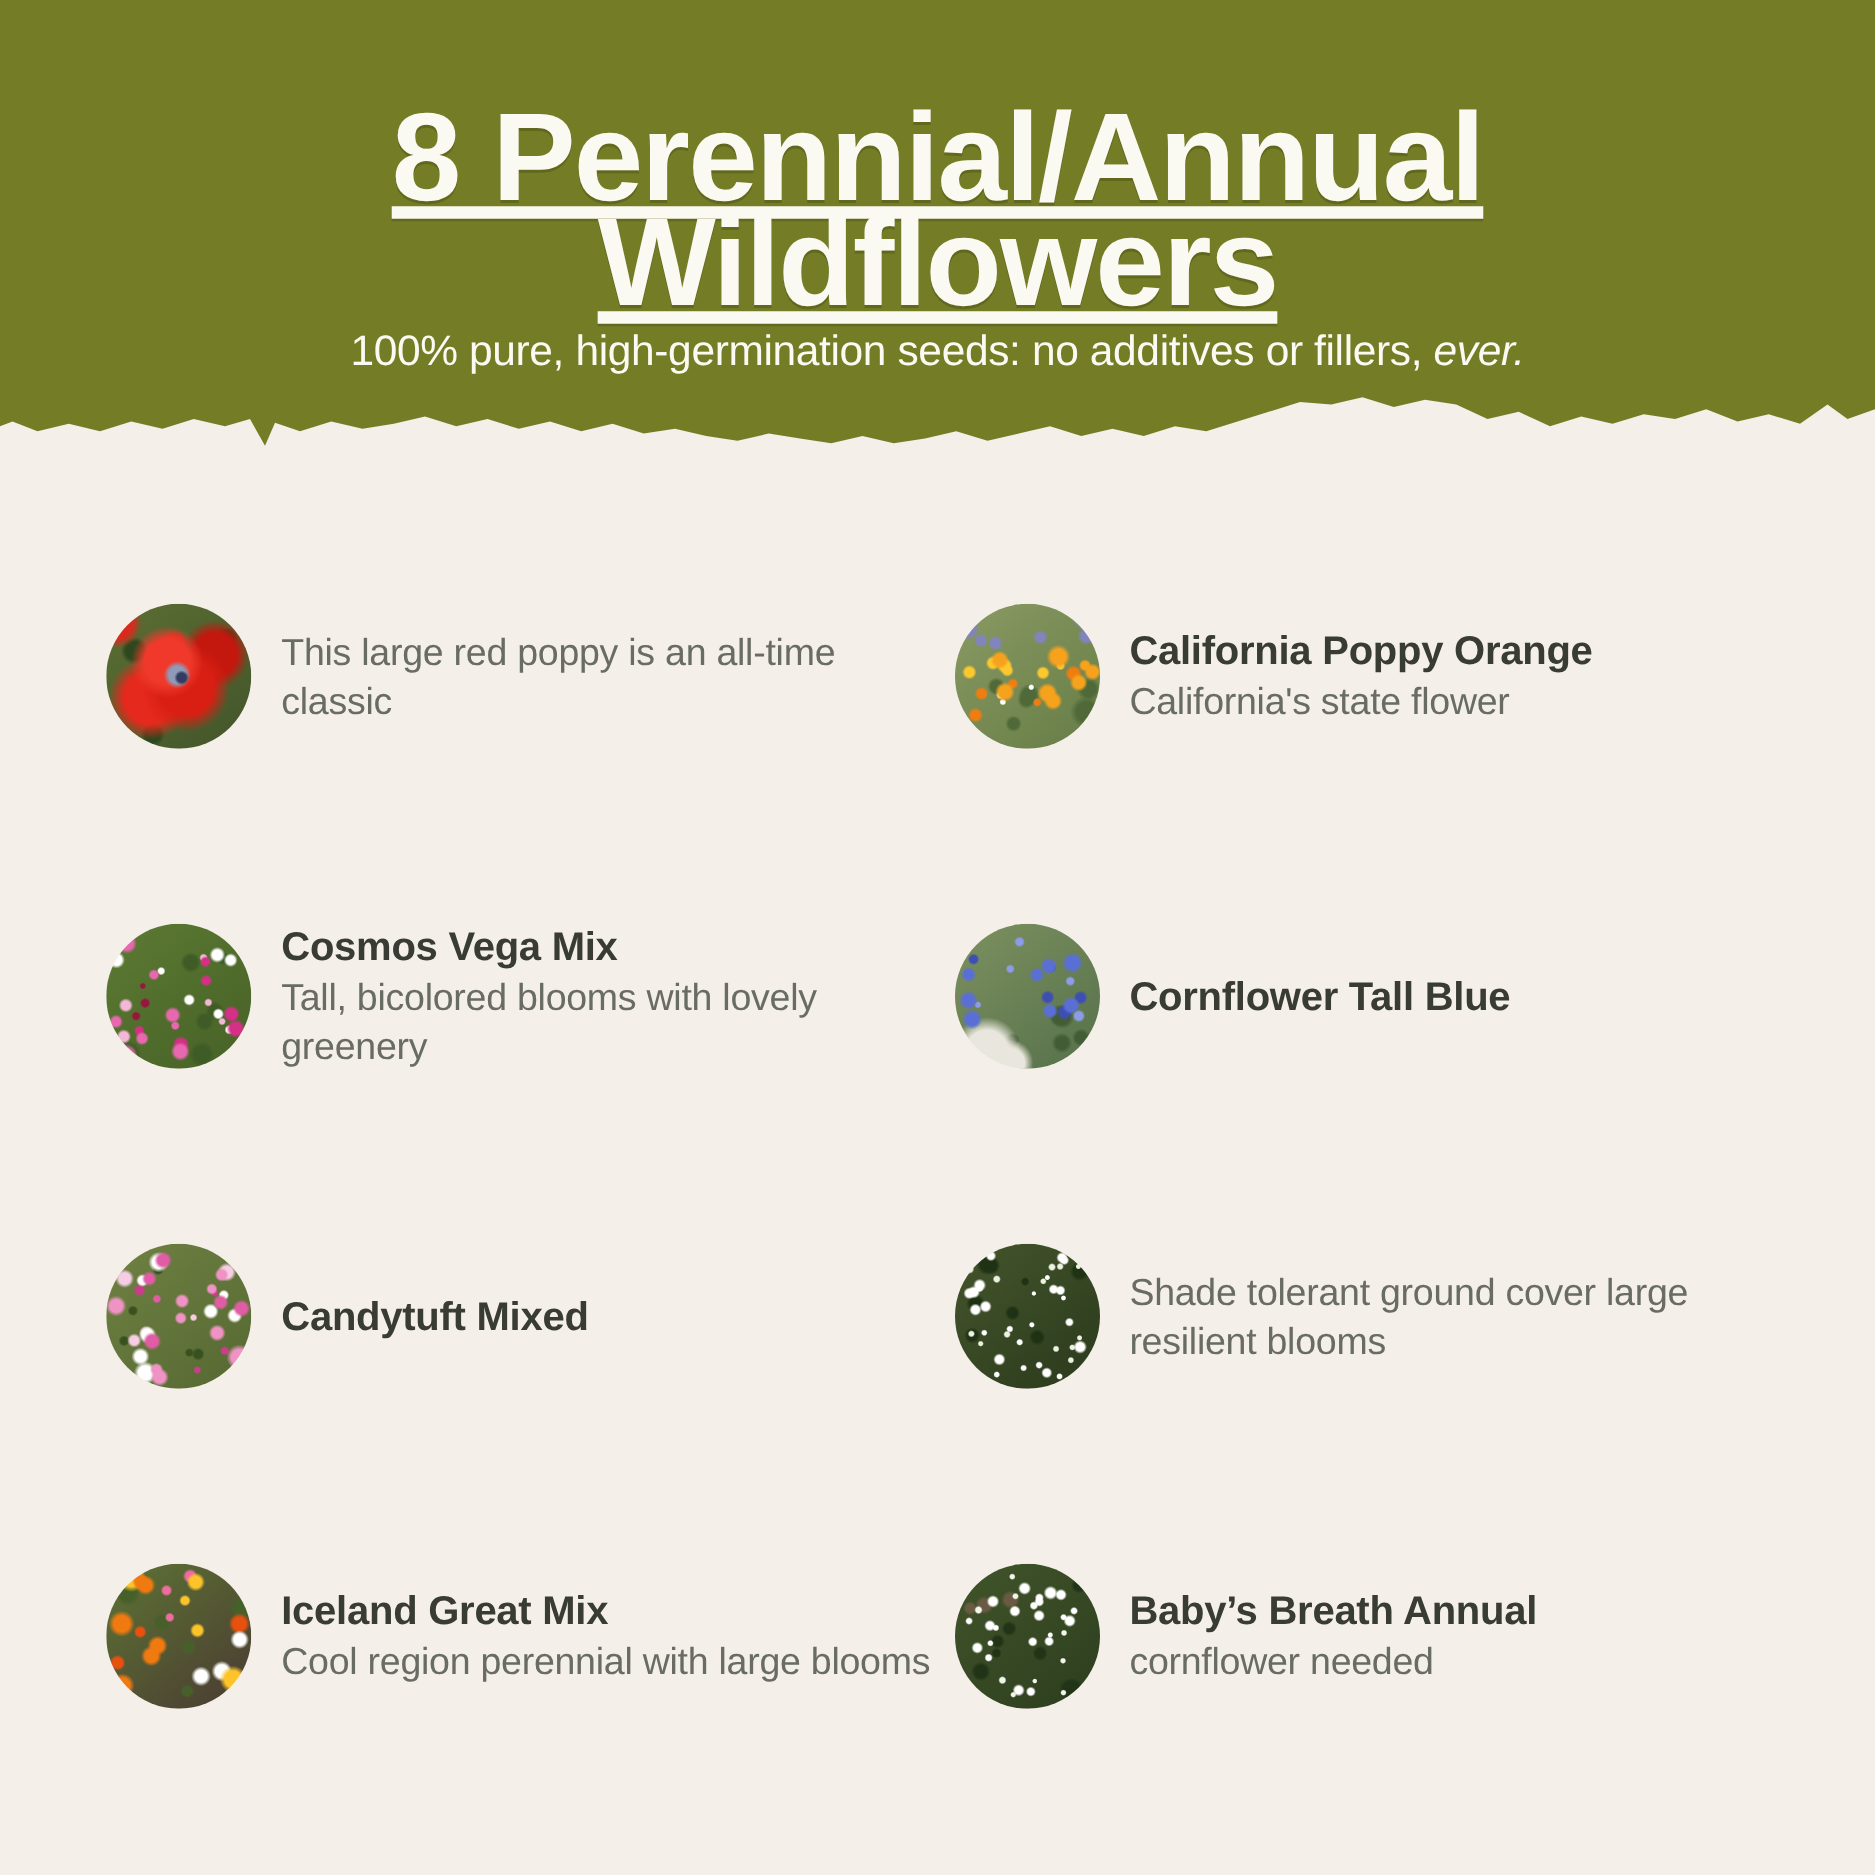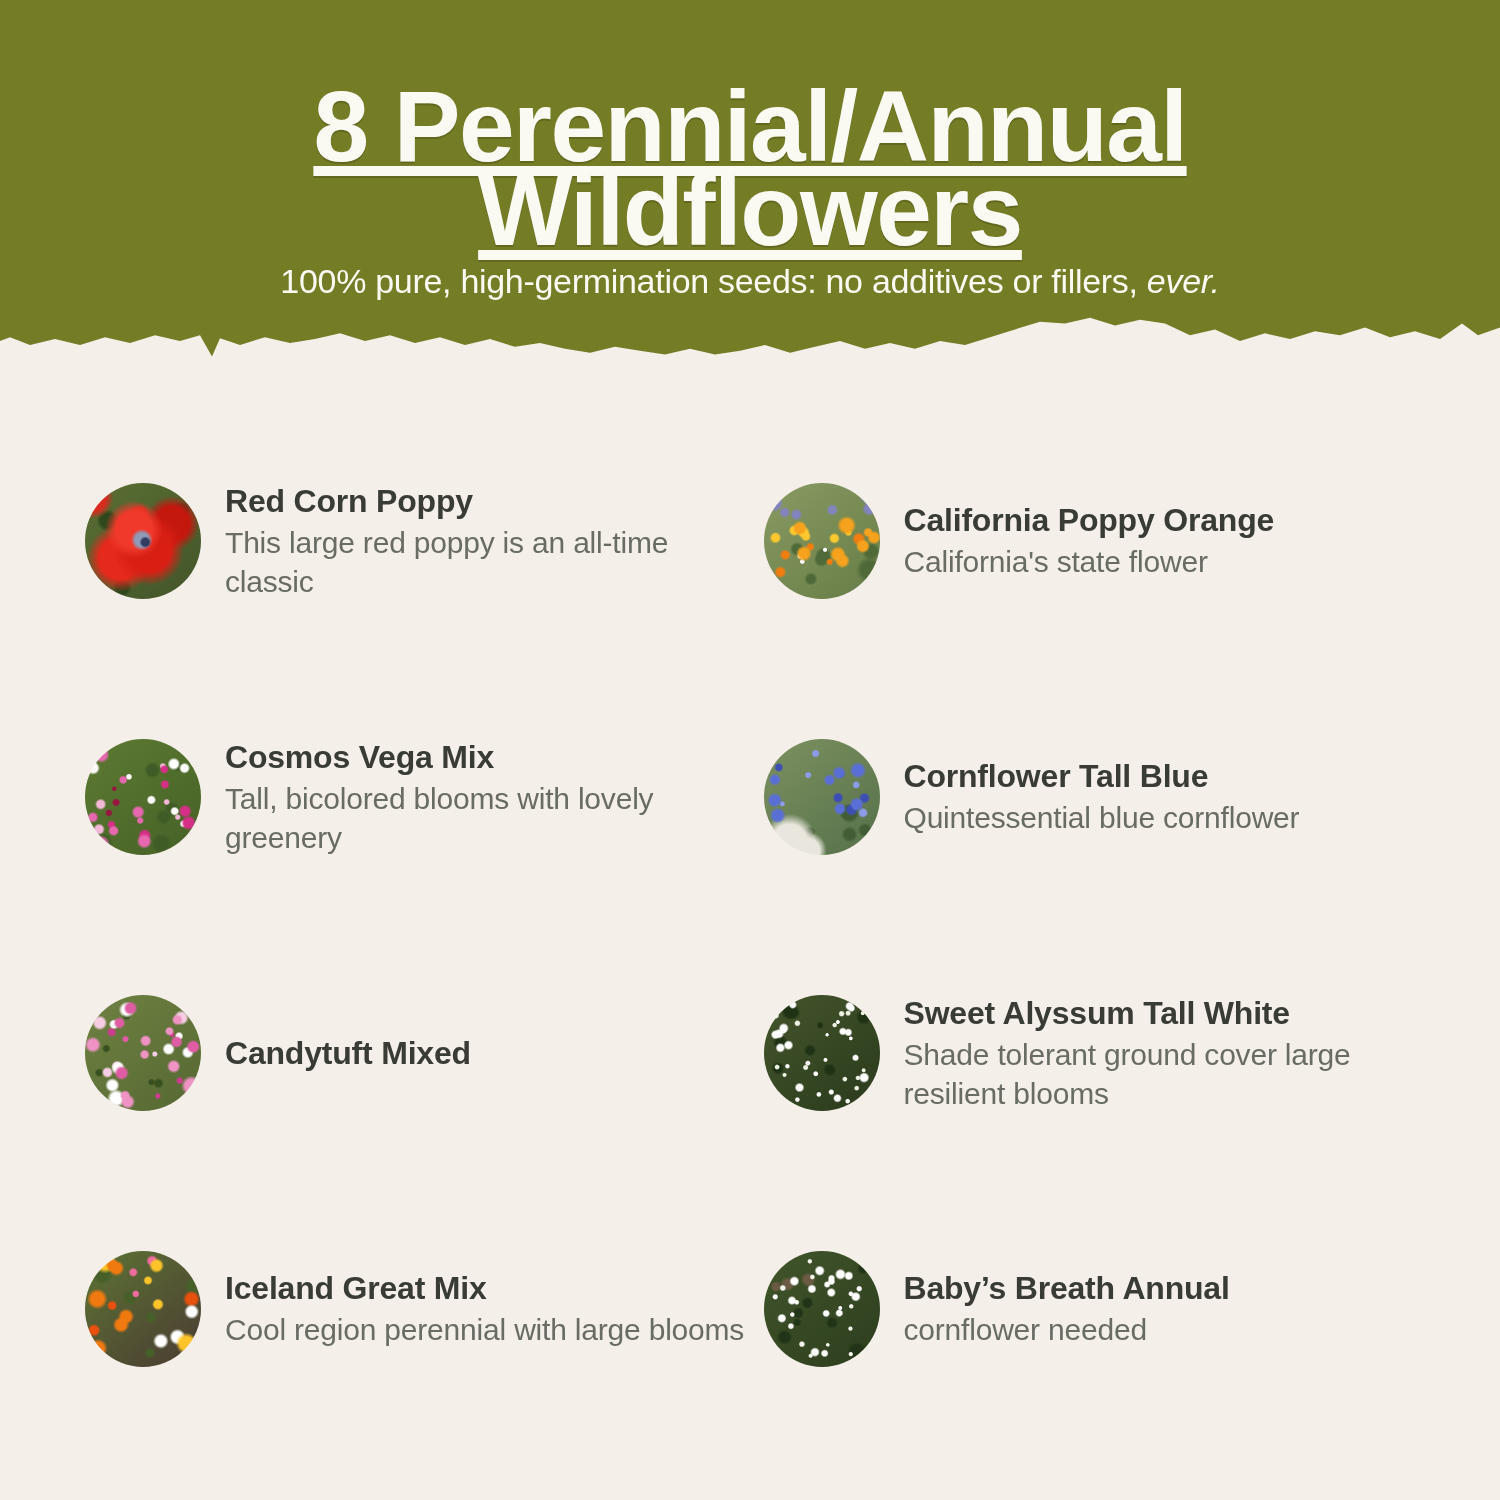--- a/index.html
+++ b/index.html
@@ -82,21 +82,20 @@
 </header>
 
 <svg class="torn" viewBox="0 0 1500 62" preserveAspectRatio="none" aria-hidden="true">
   <polygon points="0,0 1500,0 1500,16 1478,24 1462,12 1440,28 1415,20 1390,26 1365,16 1340,24 1315,20 1290,28 1265,22 1240,30 1215,18 1190,24 1165,12 1140,8 1115,14 1090,6 1065,12 1040,10 1015,18 990,26 965,34 940,30 915,38 890,32 865,38 840,30 815,36 790,42 765,34 740,40 715,44 690,38 665,44 640,40 615,36 590,42 565,38 540,32 515,36 490,28 465,34 440,26 415,32 390,24 365,30 340,22 315,28 290,32 265,26 240,34 220,27 212,46 200,24 180,30 155,24 130,32 105,26 80,34 55,28 30,34 10,26 0,30" fill="#747c25"></polygon>
 </svg>
 
 <main class="items-grid">
   <div class="item">
     <div class="photo" style="background-image: radial-gradient(circle at 52% 51%, rgb(50, 60, 99) 0px, rgb(50, 60, 99) 4.3%, transparent 7%), radial-gradient(circle at 49% 49%, rgb(143, 154, 184) 0px, rgb(143, 154, 184) 8.1%, transparent 13%), radial-gradient(circle at 42% 40%, rgb(240, 57, 43) 0px, rgb(240, 57, 43) 18.6%, transparent 30%), radial-gradient(circle at 55% 58%, rgb(217, 31, 20) 0px, rgb(217, 31, 20) 23.6%, transparent 38%), radial-gradient(circle at 30% 65%, rgb(229, 41, 28) 0px, rgb(229, 41, 28) 18.6%, transparent 30%), radial-gradient(circle at 75% 35%, rgb(196, 23, 14) 0px, rgb(196, 23, 14) 14.9%, transparent 24%), radial-gradient(circle at 7% 13.2%, rgb(217, 42, 30) 0px, rgb(217, 42, 30) 8.6%, transparent 13.9%), radial-gradient(circle at 67.5% 51.8%, rgb(217, 42, 30) 0px, rgb(217, 42, 30) 6.5%, transparent 10.4%), radial-gradient(circle at 47% 28.2%, rgb(217, 42, 30) 0px, rgb(217, 42, 30) 7%, transparent 11.3%), radial-gradient(circle at 70.2% 29.7%, rgb(156, 26, 18) 0px, rgb(156, 26, 18) 4.1%, transparent 6.6%), radial-gradient(circle at 73.2% 51.5%, rgb(156, 26, 18) 0px, rgb(156, 26, 18) 4.2%, transparent 6.8%), radial-gradient(circle at 38.4% 32.6%, rgb(46, 71, 29) 0px, rgb(46, 71, 29) 5.7%, transparent 9.2%), radial-gradient(circle at 32.1% 90.1%, rgb(46, 71, 29) 0px, rgb(46, 71, 29) 4.6%, transparent 7.5%), radial-gradient(circle at 83.2% 24%, rgb(46, 71, 29) 0px, rgb(46, 71, 29) 4.3%, transparent 6.9%), radial-gradient(circle at 19.6% 32.4%, rgb(46, 71, 29) 0px, rgb(46, 71, 29) 5.8%, transparent 9.3%), linear-gradient(140deg, rgb(90, 110, 51), rgb(67, 85, 42));"></div>
     <div class="item-text">
-      <div class="item-title">Red Corn Poppy</div>
       <div class="item-desc">This large red poppy is an all-time classic</div>
     </div>
   </div>
 
   <div class="item">
     <div class="photo" style="background-image: radial-gradient(circle at 30.9% 38.8%, rgb(246, 162, 28) 0px, rgb(246, 162, 28) 4.3%, transparent 6.9%), radial-gradient(circle at 89.7% 42.6%, rgb(246, 162, 28) 0px, rgb(246, 162, 28) 2.5%, transparent 4.1%), radial-gradient(circle at 67.6% 67%, rgb(246, 162, 28) 0px, rgb(246, 162, 28) 4.2%, transparent 6.8%), radial-gradient(circle at 71.3% 36.5%, rgb(246, 162, 28) 0px, rgb(246, 162, 28) 5.4%, transparent 8.6%), radial-gradient(circle at 34.4% 60.8%, rgb(246, 162, 28) 0px, rgb(246, 162, 28) 4.8%, transparent 7.7%), radial-gradient(circle at 63.7% 61.6%, rgb(246, 162, 28) 0px, rgb(246, 162, 28) 5%, transparent 8%), radial-gradient(circle at 94.8% 47%, rgb(246, 162, 28) 0px, rgb(246, 162, 28) 3.4%, transparent 5.5%), radial-gradient(circle at 85.3% 54.4%, rgb(246, 162, 28) 0px, rgb(246, 162, 28) 3.8%, transparent 6.1%), radial-gradient(circle at 26.2% 40.9%, rgb(253, 200, 46) 0px, rgb(253, 200, 46) 3.3%, transparent 5.3%), radial-gradient(circle at 9.9% 47.2%, rgb(253, 200, 46) 0px, rgb(253, 200, 46) 3%, transparent 4.8%), radial-gradient(circle at 34.2% 42.7%, rgb(253, 200, 46) 0px, rgb(253, 200, 46) 3.9%, transparent 6.2%), radial-gradient(circle at 60.7% 47.7%, rgb(253, 200, 46) 0px, rgb(253, 200, 46) 3.7%, transparent 5.9%), radial-gradient(circle at 36.1% 46%, rgb(253, 200, 46) 0px, rgb(253, 200, 46) 3.3%, transparent 5.3%), radial-gradient(circle at 72.8% 42.7%, rgb(253, 200, 46) 0px, rgb(253, 200, 46) 2.2%, transparent 3.6%), radial-gradient(circle at 56.7% 68%, rgb(239, 125, 16) 0px, rgb(239, 125, 16) 2.2%, transparent 3.6%), radial-gradient(circle at 14.1% 76.8%, rgb(239, 125, 16) 0px, rgb(239, 125, 16) 2.8%, transparent 4.5%), radial-gradient(circle at 18.3% 62%, rgb(239, 125, 16) 0px, rgb(239, 125, 16) 2.9%, transparent 4.6%), radial-gradient(circle at 81.8% 48.2%, rgb(239, 125, 16) 0px, rgb(239, 125, 16) 3.7%, transparent 6%), radial-gradient(circle at 39.9% 55.1%, rgb(239, 125, 16) 0px, rgb(239, 125, 16) 2.9%, transparent 4.7%), radial-gradient(circle at 33% 67.7%, rgb(255, 255, 255) 0px, rgb(255, 255, 255) 1.6%, transparent 2.5%), radial-gradient(circle at 31.5% 62.9%, rgb(255, 255, 255) 0px, rgb(255, 255, 255) 2%, transparent 3.3%), radial-gradient(circle at 52.6% 57.6%, rgb(255, 255, 255) 0px, rgb(255, 255, 255) 1.7%, transparent 2.8%), radial-gradient(circle at 9% 17.3%, rgb(129, 132, 189) 0px, rgb(129, 132, 189) 3.9%, transparent 6.3%), radial-gradient(circle at 90.7% 22.3%, rgb(129, 132, 189) 0px, rgb(129, 132, 189) 3.1%, transparent 5%), radial-gradient(circle at 58.9% 23.2%, rgb(129, 132, 189) 0px, rgb(129, 132, 189) 3.2%, transparent 5.2%), radial-gradient(circle at 90.8% 9.7%, rgb(129, 132, 189) 0px, rgb(129, 132, 189) 4.7%, transparent 7.5%), radial-gradient(circle at 17.9% 25.4%, rgb(129, 132, 189) 0px, rgb(129, 132, 189) 2.6%, transparent 4.3%), radial-gradient(circle at 27.9% 27.2%, rgb(129, 132, 189) 0px, rgb(129, 132, 189) 3.1%, transparent 5%), radial-gradient(circle at 49.3% 66.2%, rgb(79, 106, 56) 0px, rgb(79, 106, 56) 4.7%, transparent 7.6%), radial-gradient(circle at 40.4% 82.7%, rgb(79, 106, 56) 0px, rgb(79, 106, 56) 3.5%, transparent 5.6%), radial-gradient(circle at 90.6% 74.7%, rgb(79, 106, 56) 0px, rgb(79, 106, 56) 5.9%, transparent 9.5%), radial-gradient(circle at 92.2% 59%, rgb(79, 106, 56) 0px, rgb(79, 106, 56) 4.6%, transparent 7.4%), radial-gradient(circle at 51.3% 62.8%, rgb(79, 106, 56) 0px, rgb(79, 106, 56) 5.8%, transparent 9.3%), radial-gradient(circle at 28.5% 57%, rgb(79, 106, 56) 0px, rgb(79, 106, 56) 4.2%, transparent 6.8%), linear-gradient(140deg, rgb(138, 154, 99), rgb(102, 124, 70));"></div>
     <div class="item-text">
       <div class="item-title">California Poppy Orange</div>
       <div class="item-desc">California's state flower</div>
     </div>
@@ -107,35 +106,33 @@
     <div class="item-text">
       <div class="item-title">Cosmos Vega Mix</div>
       <div class="item-desc">Tall, bicolored blooms with lovely greenery</div>
     </div>
   </div>
 
   <div class="item">
     <div class="photo" style="background-image: radial-gradient(circle at 65.5% 60.2%, rgb(90, 111, 214) 0px, rgb(90, 111, 214) 3.8%, transparent 6.1%), radial-gradient(circle at 9.4% 35%, rgb(90, 111, 214) 0px, rgb(90, 111, 214) 2.9%, transparent 4.7%), radial-gradient(circle at 11.8% 65.9%, rgb(90, 111, 214) 0px, rgb(90, 111, 214) 3.9%, transparent 6.3%), radial-gradient(circle at 64.7% 29.2%, rgb(90, 111, 214) 0px, rgb(90, 111, 214) 3.8%, transparent 6.1%), radial-gradient(circle at 56.5% 35.3%, rgb(90, 111, 214) 0px, rgb(90, 111, 214) 3.7%, transparent 6%), radial-gradient(circle at 9.3% 52.8%, rgb(90, 111, 214) 0px, rgb(90, 111, 214) 3.8%, transparent 6.2%), radial-gradient(circle at 81% 27%, rgb(90, 111, 214) 0px, rgb(90, 111, 214) 4.1%, transparent 6.6%), radial-gradient(circle at 80% 56.3%, rgb(90, 111, 214) 0px, rgb(90, 111, 214) 3.9%, transparent 6.3%), radial-gradient(circle at 86.6% 51%, rgb(61, 79, 181) 0px, rgb(61, 79, 181) 3%, transparent 4.9%), radial-gradient(circle at 12.8% 24.5%, rgb(61, 79, 181) 0px, rgb(61, 79, 181) 2.2%, transparent 3.5%), radial-gradient(circle at 66.3% 30.3%, rgb(61, 79, 181) 0px, rgb(61, 79, 181) 2.4%, transparent 3.8%), radial-gradient(circle at 63.9% 50.7%, rgb(61, 79, 181) 0px, rgb(61, 79, 181) 3.7%, transparent 5.9%), radial-gradient(circle at 75.5% 60.9%, rgb(61, 79, 181) 0px, rgb(61, 79, 181) 3.5%, transparent 5.7%), radial-gradient(circle at 38.1% 31.1%, rgb(141, 156, 232) 0px, rgb(141, 156, 232) 2.1%, transparent 3.4%), radial-gradient(circle at 15.8% 55.9%, rgb(141, 156, 232) 0px, rgb(141, 156, 232) 1.6%, transparent 2.5%), radial-gradient(circle at 44.5% 12.5%, rgb(141, 156, 232) 0px, rgb(141, 156, 232) 2.2%, transparent 3.6%), radial-gradient(circle at 85.4% 63.6%, rgb(141, 156, 232) 0px, rgb(141, 156, 232) 2.6%, transparent 4.1%), radial-gradient(circle at 79.5% 39.6%, rgb(141, 156, 232) 0px, rgb(141, 156, 232) 2.1%, transparent 3.5%), radial-gradient(circle at 22% 88%, rgb(233, 230, 221) 0px, rgb(233, 230, 221) 12.4%, transparent 20%), radial-gradient(circle at 38% 96%, rgb(233, 230, 221) 0px, rgb(233, 230, 221) 8.7%, transparent 14%), radial-gradient(circle at 22% 83.5%, rgb(66, 92, 53) 0px, rgb(66, 92, 53) 4.7%, transparent 7.6%), radial-gradient(circle at 87% 78.5%, rgb(66, 92, 53) 0px, rgb(66, 92, 53) 3.3%, transparent 5.3%), radial-gradient(circle at 74% 64.3%, rgb(66, 92, 53) 0px, rgb(66, 92, 53) 5.2%, transparent 8.4%), radial-gradient(circle at 73.7% 82.2%, rgb(66, 92, 53) 0px, rgb(66, 92, 53) 3.9%, transparent 6.4%), radial-gradient(circle at 39.6% 80.3%, rgb(66, 92, 53) 0px, rgb(66, 92, 53) 3.2%, transparent 5.1%), radial-gradient(circle at 72.2% 63.3%, rgb(66, 92, 53) 0px, rgb(66, 92, 53) 5%, transparent 8%), linear-gradient(140deg, rgb(125, 145, 96), rgb(85, 112, 74));"></div>
     <div class="item-text">
       <div class="item-title">Cornflower Tall Blue</div>
-      <div class="item-desc">Quintessential blue cornflower</div>
     </div>
   </div>
 
   <div class="item">
     <div class="photo" style="background-image: radial-gradient(circle at 79.6% 21.4%, rgb(239, 147, 196) 0px, rgb(239, 147, 196) 2.7%, transparent 4.3%), radial-gradient(circle at 76.5% 61.5%, rgb(239, 147, 196) 0px, rgb(239, 147, 196) 3.7%, transparent 6%), radial-gradient(circle at 52.3% 39.5%, rgb(239, 147, 196) 0px, rgb(239, 147, 196) 4%, transparent 6.4%), radial-gradient(circle at 72.8% 31.2%, rgb(239, 147, 196) 0px, rgb(239, 147, 196) 2.5%, transparent 4%), radial-gradient(circle at 91.7% 78.3%, rgb(239, 147, 196) 0px, rgb(239, 147, 196) 4.5%, transparent 7.3%), radial-gradient(circle at 6.8% 42.9%, rgb(239, 147, 196) 0px, rgb(239, 147, 196) 4%, transparent 6.5%), radial-gradient(circle at 51.4% 51.3%, rgb(239, 147, 196) 0px, rgb(239, 147, 196) 3.7%, transparent 6%), radial-gradient(circle at 34.6% 86.7%, rgb(239, 147, 196) 0px, rgb(239, 147, 196) 2.7%, transparent 4.3%), radial-gradient(circle at 36.8% 92%, rgb(239, 147, 196) 0px, rgb(239, 147, 196) 3.5%, transparent 5.7%), radial-gradient(circle at 93.3% 44.6%, rgb(224, 93, 166) 0px, rgb(224, 93, 166) 3.5%, transparent 5.6%), radial-gradient(circle at 29.7% 24.1%, rgb(224, 93, 166) 0px, rgb(224, 93, 166) 3.1%, transparent 5%), radial-gradient(circle at 34.9% 38%, rgb(224, 93, 166) 0px, rgb(224, 93, 166) 2.2%, transparent 3.5%), radial-gradient(circle at 78.9% 40.4%, rgb(224, 93, 166) 0px, rgb(224, 93, 166) 3.4%, transparent 5.5%), radial-gradient(circle at 39.2% 11.4%, rgb(224, 93, 166) 0px, rgb(224, 93, 166) 3.5%, transparent 5.7%), radial-gradient(circle at 31.6% 67.2%, rgb(224, 93, 166) 0px, rgb(224, 93, 166) 4.1%, transparent 6.6%), radial-gradient(circle at 88.6% 49.5%, rgb(255, 255, 255) 0px, rgb(255, 255, 255) 3.2%, transparent 5.2%), radial-gradient(circle at 72.1% 46.6%, rgb(255, 255, 255) 0px, rgb(255, 255, 255) 3.8%, transparent 6.1%), radial-gradient(circle at 28.5% 62.9%, rgb(255, 255, 255) 0px, rgb(255, 255, 255) 3.9%, transparent 6.3%), radial-gradient(circle at 36.1% 12.7%, rgb(255, 255, 255) 0px, rgb(255, 255, 255) 4%, transparent 6.5%), radial-gradient(circle at 25% 25.3%, rgb(255, 255, 255) 0px, rgb(255, 255, 255) 2.6%, transparent 4.2%), radial-gradient(circle at 81.1% 35.4%, rgb(255, 255, 255) 0px, rgb(255, 255, 255) 2.2%, transparent 3.6%), radial-gradient(circle at 27% 89.1%, rgb(255, 255, 255) 0px, rgb(255, 255, 255) 4.3%, transparent 6.9%), radial-gradient(circle at 23.6% 77.8%, rgb(255, 255, 255) 0px, rgb(255, 255, 255) 3.5%, transparent 5.7%), radial-gradient(circle at 27.5% 61.4%, rgb(246, 205, 226) 0px, rgb(246, 205, 226) 3.2%, transparent 5.2%), radial-gradient(circle at 83.1% 19.6%, rgb(246, 205, 226) 0px, rgb(246, 205, 226) 3.5%, transparent 5.6%), radial-gradient(circle at 60.2% 50.9%, rgb(246, 205, 226) 0px, rgb(246, 205, 226) 2.1%, transparent 3.4%), radial-gradient(circle at 19.3% 66.7%, rgb(246, 205, 226) 0px, rgb(246, 205, 226) 2.9%, transparent 4.7%), radial-gradient(circle at 12.7% 24%, rgb(246, 205, 226) 0px, rgb(246, 205, 226) 3.5%, transparent 5.6%), radial-gradient(circle at 23% 32%, rgb(203, 60, 140) 0px, rgb(203, 60, 140) 2.6%, transparent 4.1%), radial-gradient(circle at 81.7% 73.8%, rgb(203, 60, 140) 0px, rgb(203, 60, 140) 1.9%, transparent 3%), radial-gradient(circle at 74.8% 34%, rgb(203, 60, 140) 0px, rgb(203, 60, 140) 1.7%, transparent 2.7%), radial-gradient(circle at 62.8% 87.1%, rgb(203, 60, 140) 0px, rgb(203, 60, 140) 1.6%, transparent 2.6%), radial-gradient(circle at 63.4% 76.1%, rgb(57, 81, 31) 0px, rgb(57, 81, 31) 2.8%, transparent 4.6%), radial-gradient(circle at 12.3% 67%, rgb(57, 81, 31) 0px, rgb(57, 81, 31) 2.2%, transparent 3.5%), radial-gradient(circle at 57.3% 75.1%, rgb(57, 81, 31) 0px, rgb(57, 81, 31) 2.1%, transparent 3.4%), radial-gradient(circle at 18.4% 46.2%, rgb(57, 81, 31) 0px, rgb(57, 81, 31) 2.3%, transparent 3.8%), radial-gradient(circle at 35.8% 17.8%, rgb(57, 81, 31) 0px, rgb(57, 81, 31) 2.4%, transparent 3.9%), linear-gradient(140deg, rgb(111, 129, 66), rgb(85, 104, 50));"></div>
     <div class="item-text">
       <div class="item-title">Candytuft Mixed</div>
     </div>
   </div>
 
   <div class="item">
     <div class="photo" style="background-image: radial-gradient(circle at 24.8% 8.4%, rgb(255, 255, 255) 0px, rgb(255, 255, 255) 1.9%, transparent 3.1%), radial-gradient(circle at 78.9% 54.1%, rgb(255, 255, 255) 0px, rgb(255, 255, 255) 2%, transparent 3.3%), radial-gradient(circle at 12.9% 33.4%, rgb(255, 255, 255) 0px, rgb(255, 255, 255) 2.5%, transparent 4%), radial-gradient(circle at 63.3% 89%, rgb(255, 255, 255) 0px, rgb(255, 255, 255) 2.2%, transparent 3.5%), radial-gradient(circle at 74.8% 37.4%, rgb(255, 255, 255) 0px, rgb(255, 255, 255) 1.3%, transparent 2%), radial-gradient(circle at 73.8% 9.6%, rgb(255, 255, 255) 0px, rgb(255, 255, 255) 2.1%, transparent 3.4%), radial-gradient(circle at 21.1% 43.3%, rgb(255, 255, 255) 0px, rgb(255, 255, 255) 2.7%, transparent 4.4%), radial-gradient(circle at 63.7% 23.3%, rgb(255, 255, 255) 0px, rgb(255, 255, 255) 1.3%, transparent 2%), radial-gradient(circle at 86.3% 71.2%, rgb(255, 255, 255) 0px, rgb(255, 255, 255) 2.6%, transparent 4.2%), radial-gradient(circle at 72.7% 32.2%, rgb(255, 255, 255) 0px, rgb(255, 255, 255) 2.2%, transparent 3.6%), radial-gradient(circle at 44.6% 67.9%, rgb(255, 255, 255) 0px, rgb(255, 255, 255) 1.8%, transparent 2.8%), radial-gradient(circle at 28.8% 90.2%, rgb(255, 255, 255) 0px, rgb(255, 255, 255) 1.3%, transparent 2%), radial-gradient(circle at 9.9% 34.2%, rgb(255, 255, 255) 0px, rgb(255, 255, 255) 2.3%, transparent 3.7%), radial-gradient(circle at 75.4% 11.4%, rgb(255, 255, 255) 0px, rgb(255, 255, 255) 1.8%, transparent 2.9%), radial-gradient(circle at 16.7% 30.5%, rgb(255, 255, 255) 0px, rgb(255, 255, 255) 1.8%, transparent 2.9%), radial-gradient(circle at 72.1% 91.5%, rgb(255, 255, 255) 0px, rgb(255, 255, 255) 1.3%, transparent 2%), radial-gradient(circle at 20.2% 61.4%, rgb(255, 255, 255) 0px, rgb(255, 255, 255) 1.4%, transparent 2.3%), radial-gradient(circle at 54.4% 34.3%, rgb(255, 255, 255) 0px, rgb(255, 255, 255) 1.3%, transparent 2.1%), radial-gradient(circle at 68% 31.4%, rgb(255, 255, 255) 0px, rgb(255, 255, 255) 2.3%, transparent 3.7%), radial-gradient(circle at 47.3% 85.7%, rgb(255, 255, 255) 0px, rgb(255, 255, 255) 1.5%, transparent 2.4%), radial-gradient(circle at 17% 28.6%, rgb(255, 255, 255) 0px, rgb(255, 255, 255) 2.5%, transparent 4.1%), radial-gradient(circle at 30.6% 79.8%, rgb(255, 255, 255) 0px, rgb(255, 255, 255) 2.5%, transparent 4%), radial-gradient(circle at 53% 55.9%, rgb(255, 255, 255) 0px, rgb(255, 255, 255) 1.7%, transparent 2.7%), radial-gradient(circle at 58% 83.7%, rgb(255, 255, 255) 0px, rgb(255, 255, 255) 1.6%, transparent 2.6%), radial-gradient(circle at 37.8% 58.8%, rgb(255, 255, 255) 0px, rgb(255, 255, 255) 1.8%, transparent 3%), radial-gradient(circle at 14.1% 45.5%, rgb(255, 255, 255) 0px, rgb(255, 255, 255) 2.6%, transparent 4.2%), radial-gradient(circle at 85.9% 64.9%, rgb(237, 241, 226) 0px, rgb(237, 241, 226) 1.2%, transparent 1.9%), radial-gradient(circle at 79.9% 80.3%, rgb(237, 241, 226) 0px, rgb(237, 241, 226) 1.3%, transparent 2.1%), radial-gradient(circle at 66.9% 16.1%, rgb(237, 241, 226) 0px, rgb(237, 241, 226) 1.6%, transparent 2.6%), radial-gradient(circle at 72.5% 15.7%, rgb(237, 241, 226) 0px, rgb(237, 241, 226) 1.4%, transparent 2.3%), radial-gradient(circle at 11.3% 62.1%, rgb(237, 241, 226) 0px, rgb(237, 241, 226) 1.4%, transparent 2.3%), radial-gradient(circle at 69.7% 72.5%, rgb(237, 241, 226) 0px, rgb(237, 241, 226) 1.5%, transparent 2.4%), radial-gradient(circle at 85.1% 15.7%, rgb(237, 241, 226) 0px, rgb(237, 241, 226) 1.1%, transparent 1.7%), radial-gradient(circle at 80.9% 71.5%, rgb(237, 241, 226) 0px, rgb(237, 241, 226) 1.3%, transparent 2.1%), radial-gradient(circle at 60.9% 25.9%, rgb(237, 241, 226) 0px, rgb(237, 241, 226) 1.5%, transparent 2.4%), radial-gradient(circle at 8.1% 9%, rgb(237, 241, 226) 0px, rgb(237, 241, 226) 1.2%, transparent 1.9%), radial-gradient(circle at 28.8% 24.4%, rgb(237, 241, 226) 0px, rgb(237, 241, 226) 1.7%, transparent 2.7%), radial-gradient(circle at 10.1% 17.6%, rgb(237, 241, 226) 0px, rgb(237, 241, 226) 1.6%, transparent 2.6%), radial-gradient(circle at 35.9% 62.5%, rgb(237, 241, 226) 0px, rgb(237, 241, 226) 1.8%, transparent 2.9%), radial-gradient(circle at 17.7% 68.9%, rgb(237, 241, 226) 0px, rgb(237, 241, 226) 1.2%, transparent 2%), radial-gradient(circle at 56.7% 64.5%, rgb(31, 51, 20) 0px, rgb(31, 51, 20) 4.1%, transparent 6.6%), radial-gradient(circle at 48.4% 26.1%, rgb(31, 51, 20) 0px, rgb(31, 51, 20) 2.1%, transparent 3.4%), radial-gradient(circle at 14.2% 41.1%, rgb(31, 51, 20) 0px, rgb(31, 51, 20) 3.9%, transparent 6.3%), radial-gradient(circle at 39.7% 47.7%, rgb(31, 51, 20) 0px, rgb(31, 51, 20) 4.1%, transparent 6.6%), radial-gradient(circle at 12% 63.2%, rgb(31, 51, 20) 0px, rgb(31, 51, 20) 3.2%, transparent 5.2%), radial-gradient(circle at 25% 15.1%, rgb(31, 51, 20) 0px, rgb(31, 51, 20) 3.4%, transparent 5.5%), radial-gradient(circle at 22.2% 14.2%, rgb(31, 51, 20) 0px, rgb(31, 51, 20) 4.1%, transparent 6.5%), radial-gradient(circle at 86% 19.1%, rgb(31, 51, 20) 0px, rgb(31, 51, 20) 3.6%, transparent 5.8%), linear-gradient(140deg, rgb(68, 85, 44), rgb(42, 58, 28));"></div>
     <div class="item-text">
-      <div class="item-title">Sweet Alyssum Tall White</div>
       <div class="item-desc">Shade tolerant ground cover large resilient blooms</div>
     </div>
   </div>
 
   <div class="item">
     <div class="photo" style="background-image: radial-gradient(circle at 27.1% 14.8%, rgb(240, 122, 16) 0px, rgb(240, 122, 16) 3.8%, transparent 6.1%), radial-gradient(circle at 10.6% 41.4%, rgb(240, 122, 16) 0px, rgb(240, 122, 16) 5.2%, transparent 8.4%), radial-gradient(circle at 31.1% 63.6%, rgb(240, 122, 16) 0px, rgb(240, 122, 16) 4.7%, transparent 7.6%), radial-gradient(circle at 23.7% 12.3%, rgb(240, 122, 16) 0px, rgb(240, 122, 16) 3.2%, transparent 5.1%), radial-gradient(circle at 11.2% 83.9%, rgb(240, 122, 16) 0px, rgb(240, 122, 16) 4.2%, transparent 6.8%), radial-gradient(circle at 35.4% 56.5%, rgb(240, 122, 16) 0px, rgb(240, 122, 16) 5%, transparent 8.1%), radial-gradient(circle at 17.4% 9.8%, rgb(253, 196, 42) 0px, rgb(253, 196, 42) 4.8%, transparent 7.8%), radial-gradient(circle at 54.3% 25.4%, rgb(253, 196, 42) 0px, rgb(253, 196, 42) 2.7%, transparent 4.4%), radial-gradient(circle at 61.7% 12.6%, rgb(253, 196, 42) 0px, rgb(253, 196, 42) 3.7%, transparent 6%), radial-gradient(circle at 87.5% 79.7%, rgb(253, 196, 42) 0px, rgb(253, 196, 42) 4.9%, transparent 7.9%), radial-gradient(circle at 62.9% 46%, rgb(253, 196, 42) 0px, rgb(253, 196, 42) 3.9%, transparent 6.2%), radial-gradient(circle at 85.9% 90.8%, rgb(255, 255, 255) 0px, rgb(255, 255, 255) 2.5%, transparent 4.1%), radial-gradient(circle at 65.4% 77.6%, rgb(255, 255, 255) 0px, rgb(255, 255, 255) 4.1%, transparent 6.7%), radial-gradient(circle at 79.7% 74.1%, rgb(255, 255, 255) 0px, rgb(255, 255, 255) 4.1%, transparent 6.5%), radial-gradient(circle at 92% 52.3%, rgb(255, 255, 255) 0px, rgb(255, 255, 255) 3.8%, transparent 6.1%), radial-gradient(circle at 41.6% 18.4%, rgb(239, 109, 158) 0px, rgb(239, 109, 158) 2.5%, transparent 4%), radial-gradient(circle at 43.8% 37%, rgb(239, 109, 158) 0px, rgb(239, 109, 158) 2.5%, transparent 4%), radial-gradient(circle at 57.9% 8.6%, rgb(239, 109, 158) 0px, rgb(239, 109, 158) 2.9%, transparent 4.7%), radial-gradient(circle at 91.8% 41.4%, rgb(232, 80, 14) 0px, rgb(232, 80, 14) 4.2%, transparent 6.8%), radial-gradient(circle at 23.4% 47%, rgb(232, 80, 14) 0px, rgb(232, 80, 14) 3%, transparent 4.8%), radial-gradient(circle at 7.8% 68.3%, rgb(232, 80, 14) 0px, rgb(232, 80, 14) 3%, transparent 4.8%), radial-gradient(circle at 93.6% 30.6%, rgb(71, 96, 42) 0px, rgb(71, 96, 42) 4.6%, transparent 7.4%), radial-gradient(circle at 56.6% 57.4%, rgb(71, 96, 42) 0px, rgb(71, 96, 42) 4.1%, transparent 6.5%), radial-gradient(circle at 55.9% 87.9%, rgb(71, 96, 42) 0px, rgb(71, 96, 42) 2.9%, transparent 4.6%), radial-gradient(circle at 14.8% 20.2%, rgb(71, 96, 42) 0px, rgb(71, 96, 42) 4.8%, transparent 7.7%), radial-gradient(circle at 38.7% 40.2%, rgb(71, 96, 42) 0px, rgb(71, 96, 42) 4.7%, transparent 7.6%), linear-gradient(140deg, rgb(93, 116, 52), rgb(74, 58, 50));"></div>
     <div class="item-text">
       <div class="item-title">Iceland Great Mix</div>
       <div class="item-desc">Cool region perennial with large blooms</div>
     </div>

